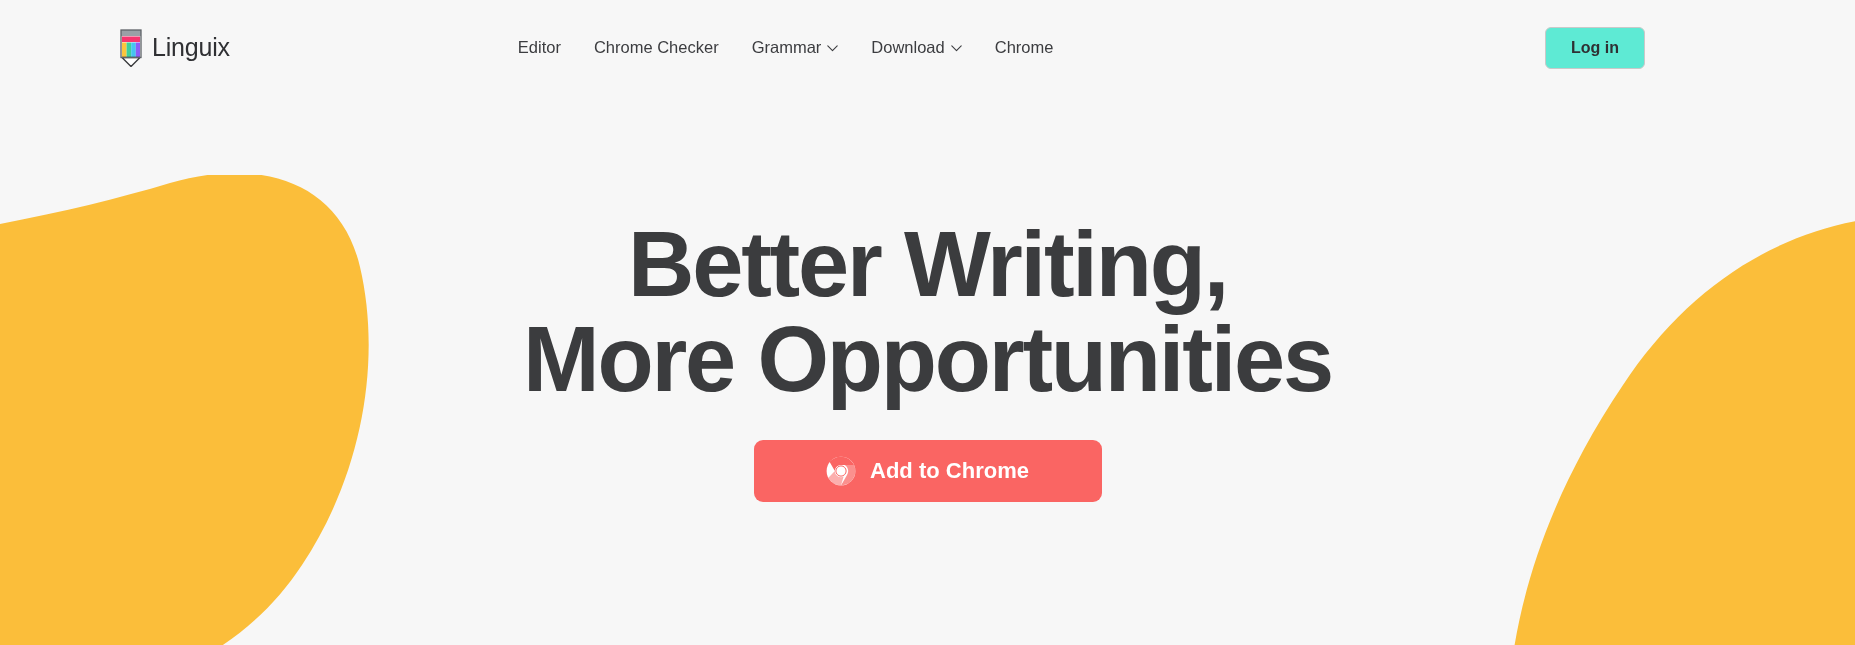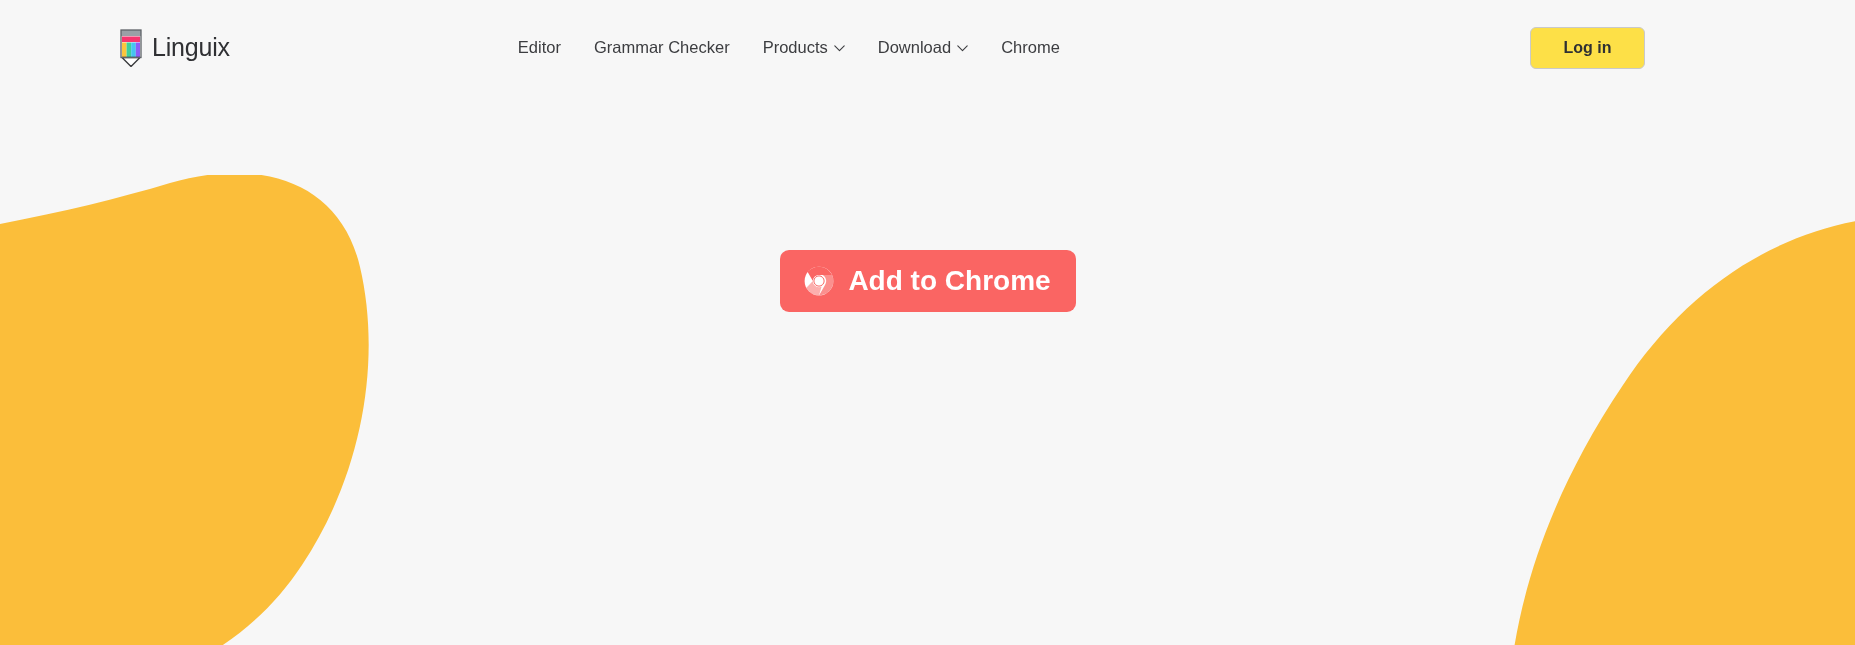--- a/index.html
+++ b/index.html
@@ -90,22 +90,22 @@
     font-weight: 700;
     color: #2f3033;
     height: 42px;
     border-radius: 6px;
     cursor: pointer;
     display: inline-flex;
     align-items: center;
     justify-content: center;
   }
   .btn-login {
-    width: 115px;
-    background: #fde047;
+    width: 100px;
+    background: #5eead4;
     border: 1px solid #c9c9c9;
   }
   .btn-signup {
     width: 116px;
     background: #ffffff;
     border: 1px solid transparent;
     margin-left: 12px;
   }
 
   
@@ -135,27 +135,27 @@
     margin-top: 33px;
     display: flex;
     justify-content: center;
   }
   .cta-button {
     font-family: inherit;
     display: inline-flex;
     align-items: center;
     justify-content: center;
     gap: 14px;
-    width: 296px;
+    width: 348px;
     height: 62px;
     background: #fa6563;
     color: #ffffff;
     border: none;
     border-radius: 9px;
-    font-size: 28px;
+    font-size: 22px;
     font-weight: 700;
     cursor: pointer;
     padding: 0 20px;
   }
   .chrome-icon { width: 30px; height: 30px; display: block; flex: 0 0 auto; }
 </style>
 </head>
 <body>
 
 <div class="blob-layer">
@@ -190,25 +190,25 @@
     <span class="brand-name">Linguix</span>
   </a>
 
   <nav class="main-nav">
 
     <a class="nav-link" href="#">
       <span>Editor</span>
     </a>
 
     <a class="nav-link" href="#">
-      <span>Grammar Checker</span>
-    </a>
-
-    <a class="nav-link" href="#">
-      <span>Products</span>
+      <span>Chrome Checker</span>
+    </a>
+
+    <a class="nav-link" href="#">
+      <span>Grammar</span>
       <svg class="chevron" viewBox="0 0 11 7" aria-hidden="true">
         <path d="M0.8,0.9 L5.5,5.6 L10.2,0.9" fill="none" stroke="#3c3d40" stroke-width="1.1" stroke-linecap="round" stroke-linejoin="round"></path>
       </svg>
     </a>
 
     <a class="nav-link" href="#">
       <span>Download</span>
       <svg class="chevron" viewBox="0 0 11 7" aria-hidden="true">
         <path d="M0.8,0.9 L5.5,5.6 L10.2,0.9" fill="none" stroke="#3c3d40" stroke-width="1.1" stroke-linecap="round" stroke-linejoin="round"></path>
       </svg>
@@ -221,20 +221,24 @@
   </nav>
 
   <div class="auth-group">
     <button class="btn-auth btn-login">Log in</button>
   </div>
 
 </header>
 
 <main class="hero">
 
+  <h1 class="hero-title">
+    <span class="line">Better Writing,</span>
+    <span class="line">More Opportunities</span>
+  </h1>
 
 
   <div class="cta-wrap">
     <button class="cta-button">
       <svg class="chrome-icon" viewBox="0 0 48 48" aria-hidden="true">
         <circle cx="24" cy="24" r="23" fill="#ffffff"></circle>
         <path d="M24 1 C33.2 1 41.2 6.4 44.9 14.2 L24 14.2 C18.6 14.2 14.2 18.6 14.2 24
                  L5.6 9.3 C9.8 4.2 16.5 1 24 1 Z" fill="#fa6563"></path>
         <path d="M44.9 14.2 C46.3 17.2 47 20.5 47 24 C47 36.7 36.7 47 24 47
                  L33.6 30.2 C34.8 28.4 35.5 26.3 35.5 24 C35.5 19.8 33.2 16.1 29.8 14.2 Z" fill="#fa6563" opacity="0.72"></path>

